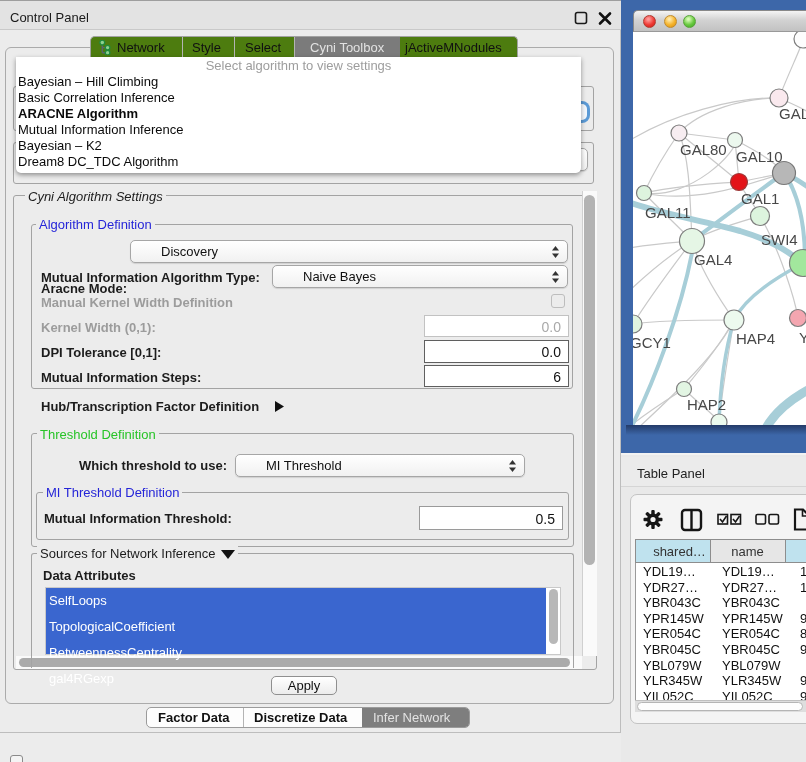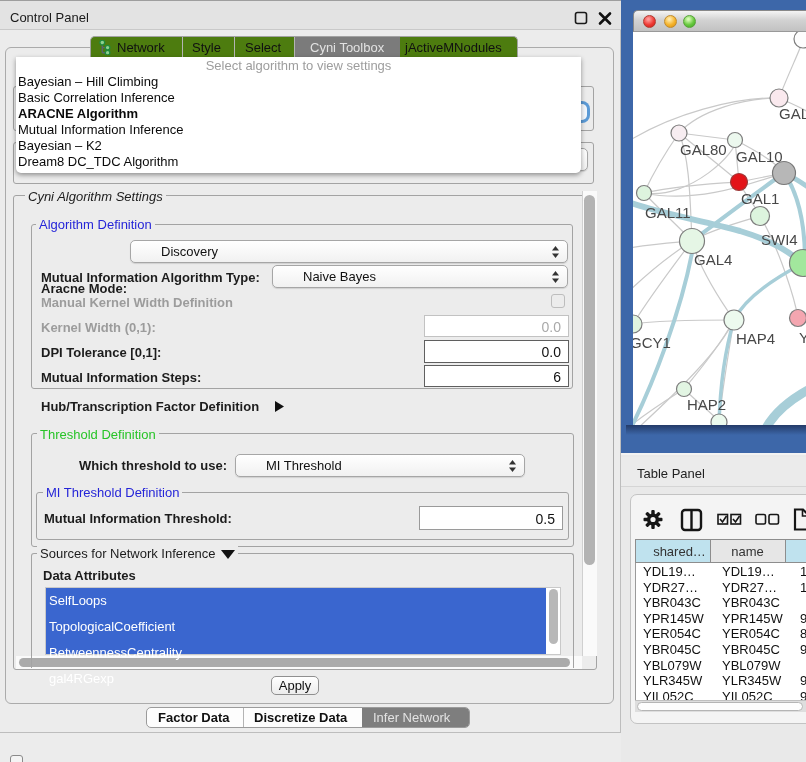--- a/index.html
+++ b/index.html
@@ -279,21 +279,21 @@
 <div class="abs lbl" style="left:44px; top:511px;">Mutual Information Threshold:</div>
 <div class="tf" style="left:419px; top:506px; width:144px; height:24px; border:1px solid #9a9a9a; padding-top:4px;">0.5</div>
 
 <div class="group" style="left:31px; top:553px; width:543px; height:115px; border-bottom:none; border-radius:3px 3px 0 0;"></div>
 <div class="gtitle" style="left:37px; top:546px; color:#1c1c1c; position:absolute;">Sources for Network Inference <span style="display:inline-block; width:0; height:0; border-left:7px solid transparent; border-right:7px solid transparent; border-top:9px solid #111; vertical-align:middle; margin-left:2px;"></span></div>
 <div class="abs lbl" style="left:43px; top:568px;">Data Attributes</div>
 <div class="abs" style="left:45px; top:587px; width:516px; height:68px; background:#fff; border:1px solid #c9c9c9;"></div>
 <div class="abs" style="left:46px; top:588px; width:500px; height:66px; background:#3a66cf; color:#fff; font-size:13px; line-height:26px; padding-left:3px;">SelfLoops<br>TopologicalCoefficient<br>BetweennessCentrality<br>gal4RGexp</div>
 <div class="abs" style="left:549px; top:589px; width:9px; height:55px; background:#b8b8b8; border-radius:5px;"></div>
 
-<div class="abs" style="left:271px; top:676px; width:48px; height:19px; background:linear-gradient(#ffffff,#ececec); border:1px solid #8f8f8f; border-radius:5px; text-align:center; font-size:13px; color:#111; padding-top:1px;">Apply</div>
+<div class="abs" style="left:271px; top:676px; width:66px; height:19px; background:linear-gradient(#ffffff,#ececec); border:1px solid #8f8f8f; border-radius:5px; text-align:center; font-size:13px; color:#111; padding-top:1px;">Apply</div>
 
 <div class="abs" style="left:146px; top:707px; width:324px; height:21px; background:#fdfdfd; border:1px solid #9b9b9b; border-radius:5px; overflow:hidden;">
   <div class="abs" style="left:96px; top:0; width:1px; height:21px; background:#b4b4b4;"></div>
   <div class="abs" style="left:215px; top:0; width:109px; height:21px; background:#7e7e7e;"></div>
   <div class="abs" style="left:11px; top:2px; font-size:13px; font-weight:bold; color:#111;">Factor Data</div>
   <div class="abs" style="left:107px; top:2px; font-size:13px; font-weight:bold; color:#111;">Discretize Data</div>
   <div class="abs" style="left:226px; top:2px; font-size:13px; color:#e3e3e3;">Infer Network</div>
 </div>
 
 <div class="abs" style="left:16px; top:57px; width:565px; height:116px; background:#fff; border-radius:0 0 5px 5px; box-shadow:0 2px 5px rgba(0,0,0,0.4);">

